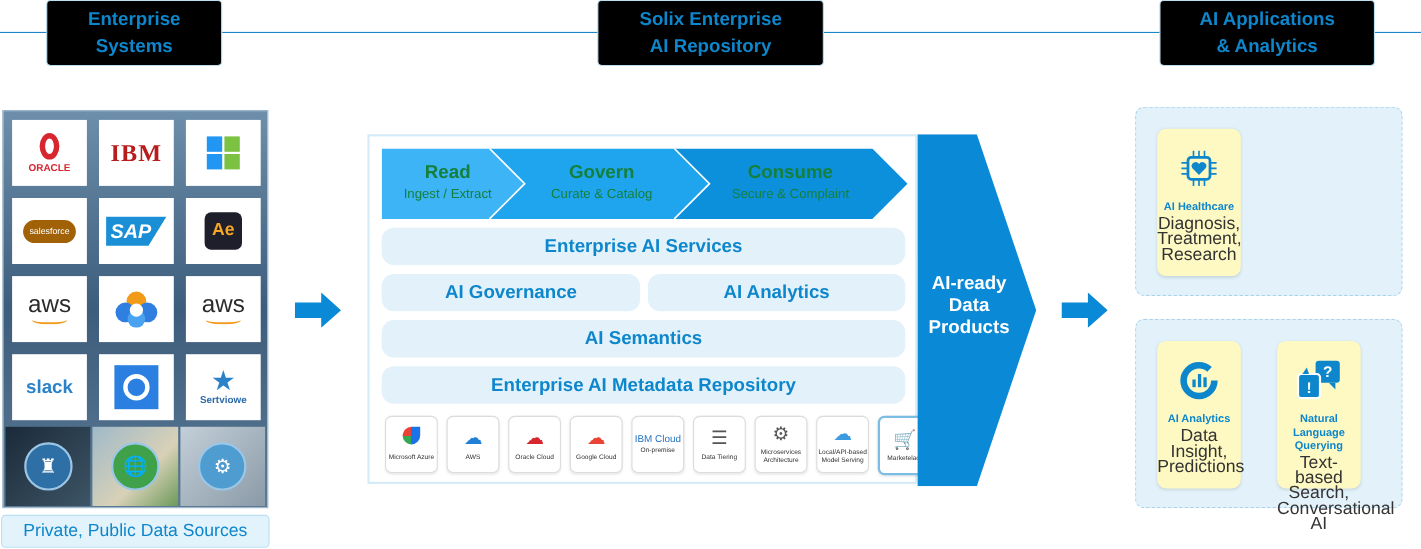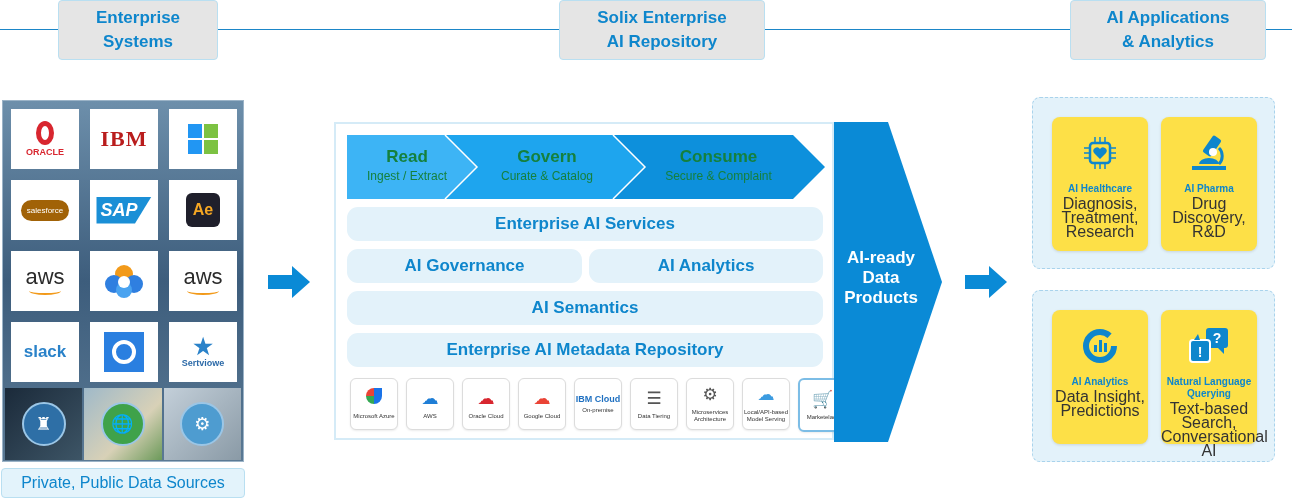--- a/index.html
+++ b/index.html
@@ -1,39 +1,39 @@
 <!DOCTYPE html>
 <html><head>
 <meta charset="utf-8">
 <style>
   html, body { margin:0; padding:0; background:#ffffff; }
   body { width:1292px; height:499px; position:relative; overflow:hidden; font-family:"Liberation Sans", sans-serif; }
   .hline { position:absolute; top:29px; left:0; width:1292px; height:1px; background:#1b86c8; }
-  .header-box { position:absolute; top:0; height:58px; background:#e5e5e5; border:1px solid #b9dff1; border-radius:4px; color:#0e86cc; font-weight:bold; font-size:17px; line-height:24px; text-align:center; display:flex; flex-direction:column; justify-content:center;margin-left:16px; }
+  .header-box { position:absolute; top:0; height:58px; background:#000000; border:1px solid #b9dff1; border-radius:4px; color:#0e86cc; font-weight:bold; font-size:17px; line-height:24px; text-align:center; display:flex; flex-direction:column; justify-content:center; }
   .left-panel { position:absolute; left:2px; top:100px; width:240px; height:360px; background:linear-gradient(180deg,#6d8fab,#3d5d7c 50%,#5a7994); border:1px solid #9bb3c7; }
   .logo-grid { position:absolute; left:8px; top:8px; width:226px; display:grid; grid-template-columns:repeat(3,68px); grid-gap:11px 11px; }
   .logo-tile { width:68px; height:60px; background:#fff; display:flex; flex-direction:column; align-items:center; justify-content:center; font-weight:bold; }
   .photo-row { position:absolute; left:2px; top:287px; width:236px; height:72px; display:flex; gap:2px; }
   .photo { flex:1; position:relative; display:flex; align-items:center; justify-content:center; }
   .photo .circle { width:40px; height:40px; border-radius:50%; background:#2e6fa6; border:2px solid #9bc6e6; display:flex; align-items:center; justify-content:center; color:#fff; font-size:18px; }
   .bottom-label { position:absolute; left:1px; top:468px; width:242px; height:28px; background:#e3f3fb; border:1px solid #b9dff1; border-radius:4px; color:#0e86cc; font-size:16px; line-height:28px; text-align:center; }
   .arrow { position:absolute; width:42px; height:32px; }
   .center-panel { position:absolute; left:334px; top:122px; width:500px; height:318px; background:#fff; border:2px solid #d5ebf7; box-sizing:border-box; }
   .chev { position:absolute; top:11px; height:64px; color:#15803d; text-align:center; }
   .chev .t { font-weight:bold; font-size:17px; margin-top:12px; }
   .chev .s { font-size:12px; margin-top:2px; }
   .bar { position:absolute; background:#e3f2fa; color:#0e86cc; font-weight:bold; font-size:17px; text-align:center; line-height:34px; height:34px;border-radius:11px; }
   .icons-row { position:absolute; left:14px; top:254px; display:flex; gap:8px; }
   .ic { width:46px; height:50px; background:#fff; border:1px solid #dcdcdc; border-radius:6px; box-shadow:0 1px 2px rgba(0,0,0,0.08); display:flex; flex-direction:column; align-items:center; justify-content:center; font-size:6px; color:#333; text-align:center; line-height:7px; }
   .ic .g { font-size:17px; line-height:20px; margin-bottom:4px; }
   .ic.sel { border:2px solid #7cbde6; }
   .big-chev { position:absolute; left:834px; top:122px; width:108px; height:320px; }
   .big-chev-text { position:absolute; left:836px; top:248px; width:90px; text-align:center; color:#fff; font-weight:bold; font-size:17px; line-height:20px; }
   .app-group { position:absolute; left:1032px; width:243px; height:172px; background:#e3f2fa; border:1.5px dashed #a9d3ec; border-radius:8px; box-sizing:border-box; }
-  .card { position:absolute; top:19px; width:96px; height:134px; background:#fde047; border-radius:8px; box-shadow:0 1px 3px rgba(0,0,0,0.12); text-align:center; }
+  .card { position:absolute; top:19px; width:76px; height:134px; background:#fef9c3; border-radius:8px; box-shadow:0 1px 3px rgba(0,0,0,0.12); text-align:center; }
   .card .icon { height:52px; margin-top:10px; display:flex; align-items:center; justify-content:center; }
   .card .title { color:#0e86cc; font-weight:bold; font-size:10px; line-height:12px; margin-top:4px; }
   .card .desc { color:#333; font-size:16px; line-height:14px; margin-top:2px; }
 </style>
 </head>
 <body>
 
 <div class="hline"></div>
 
 <div class="header-box" style="left:42px;width:158px;">
@@ -164,21 +164,21 @@
     </div>
     <div class="ic">
       <div class="g" style="color:#d8262f;">☁</div>
       <div>Oracle Cloud</div>
     </div>
     <div class="ic">
       <div class="g" style="color:#ea4335;">☁</div>
       <div>Google Cloud</div>
     </div>
     <div class="ic">
-      <div style="color:#1f70c1;font-weight:bold;font-size:9px;line-height:10px;margin-bottom:3px;">IBM Cloud</div>
+      <div style="color:#1f70c1;font-weight:normal;font-size:9px;line-height:10px;margin-bottom:3px;">IBM Cloud</div>
       <div>On-premise</div>
     </div>
     <div class="ic">
       <div class="g" style="color:#555;">☰</div>
       <div>Data Tiering</div>
     </div>
     <div class="ic">
       <div class="g" style="color:#555;">⚙</div>
       <div>Microservices Architecture</div>
     </div>
@@ -224,37 +224,20 @@
           </g>
         </svg>
     </div>
     <div class="title">AI Healthcare</div>
     <div class="desc">
       <div>Diagnosis,</div>
       <div>Treatment,</div>
       <div>Research</div>
     </div>
   </div>
-  <div class="card" style="left:128px;">
-    <div class="icon">
-      <svg width="40" height="38" viewBox="0 0 40 38">
-          <rect x="3" y="32" width="34" height="4" fill="#0e86cc"></rect>
-          <rect x="18" y="2" width="10" height="20" rx="2" transform="rotate(35 23 12)" fill="#0e86cc"></rect>
-          <circle cx="24" cy="18" r="4" fill="#fff"></circle>
-          <path d="M10 30 a10 6 0 0 1 20 0" fill="#0e86cc"></path>
-          <path d="M30 30 a8 10 0 0 0 0-16" fill="none" stroke="#0e86cc" stroke-width="3"></path>
-        </svg>
-    </div>
-    <div class="title">AI Pharma</div>
-    <div class="desc">
-      <div>Drug</div>
-      <div>Discovery,</div>
-      <div>R&amp;D</div>
-    </div>
-  </div>
 </div>
 
 <div class="app-group" style="top:290px;">
   <div class="card" style="left:19px;top:19px;">
     <div class="icon">
       <svg width="38" height="38" viewBox="0 0 38 38">
           <circle cx="19" cy="19" r="14" fill="none" stroke="#0e86cc" stroke-width="6" stroke-dasharray="76 12"></circle>
           <rect x="13" y="18" width="3" height="7" fill="#0e86cc"></rect>
           <rect x="18" y="13" width="3" height="12" fill="#0e86cc"></rect>
           <rect x="23" y="16" width="3" height="9" fill="#0e86cc"></rect>

